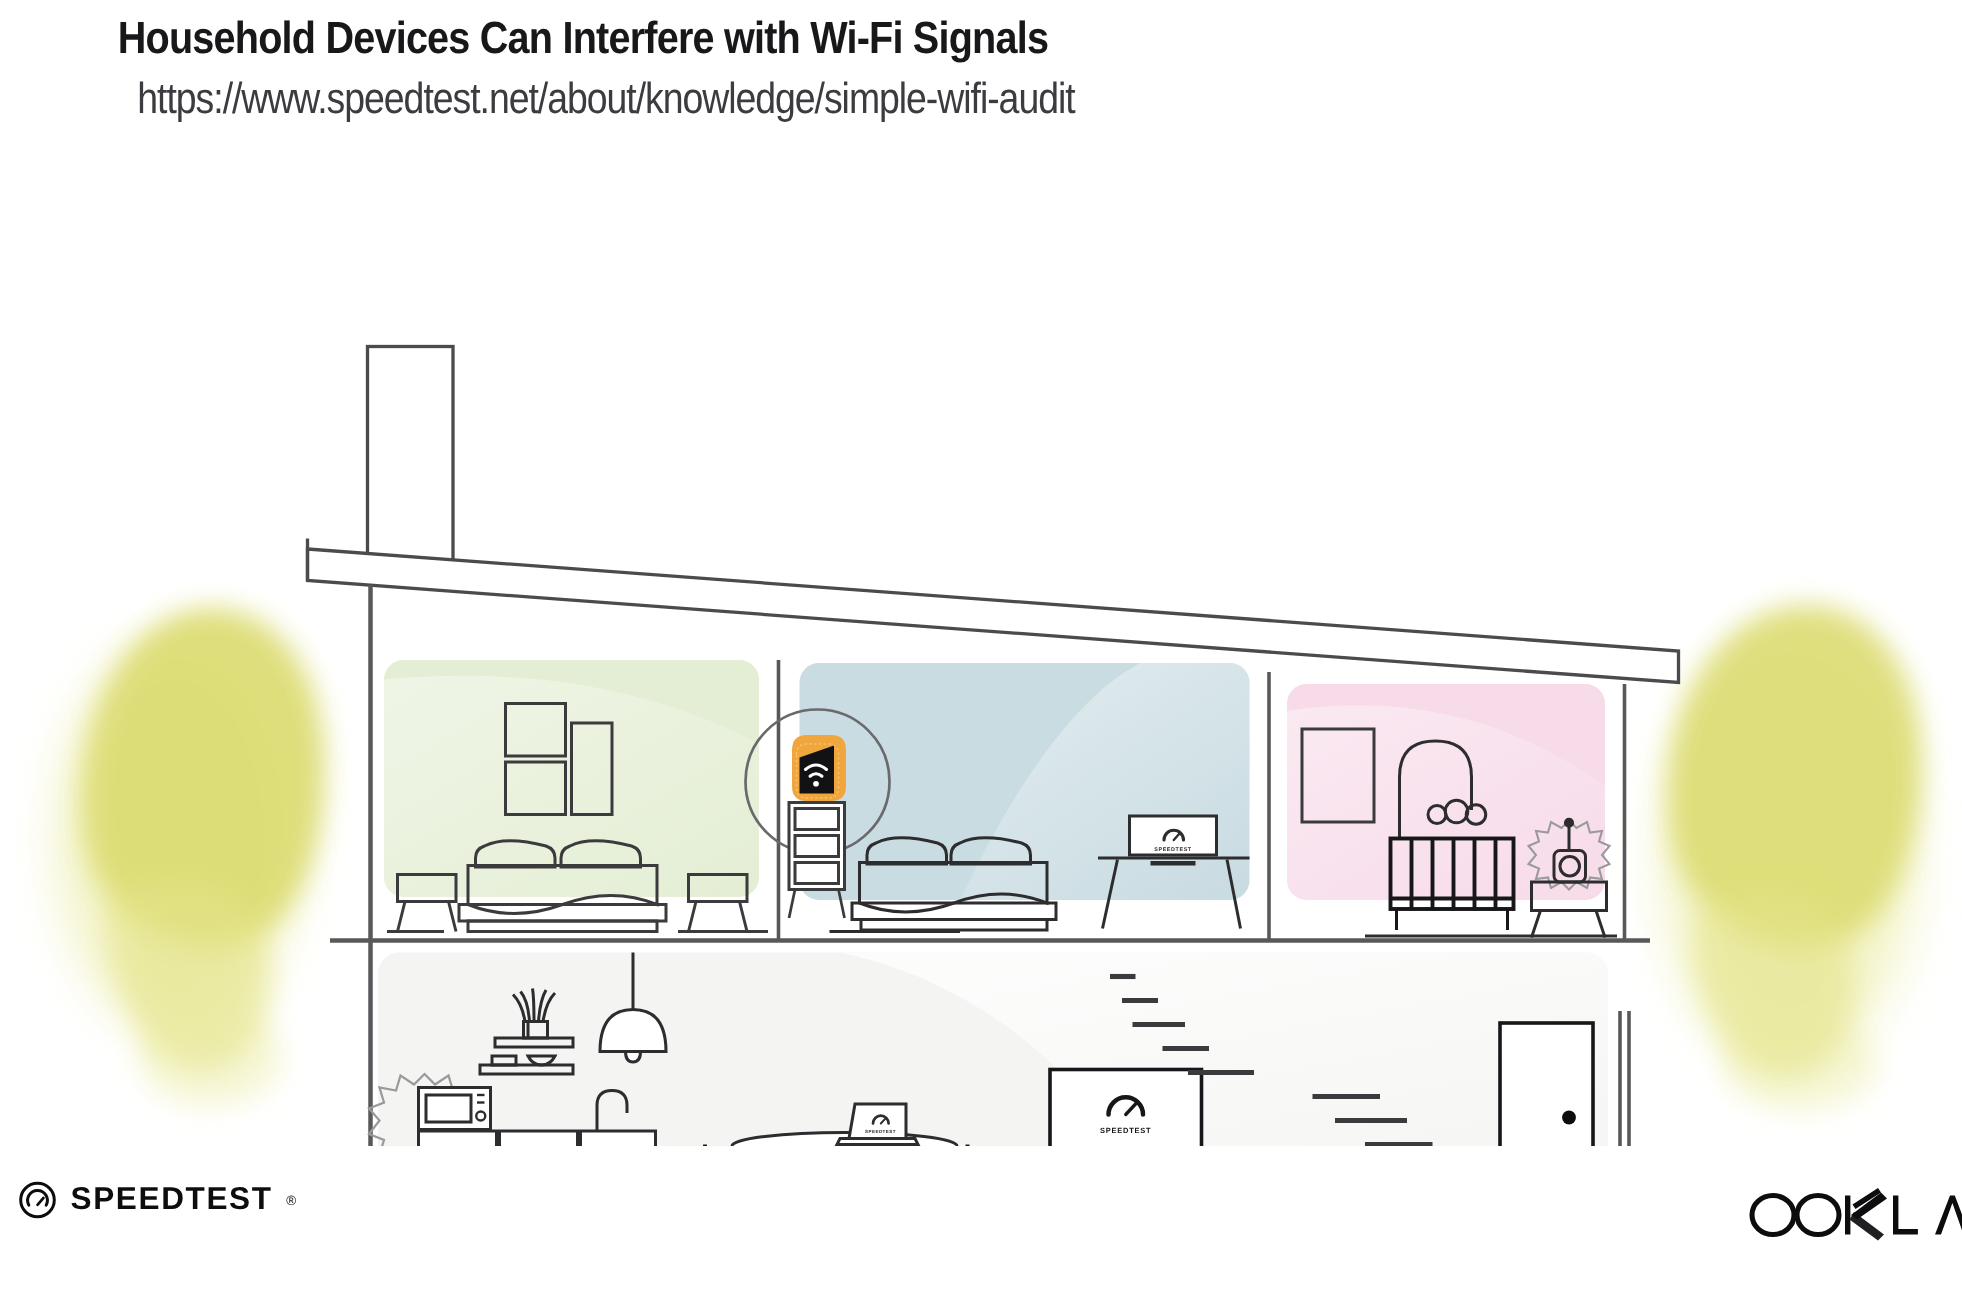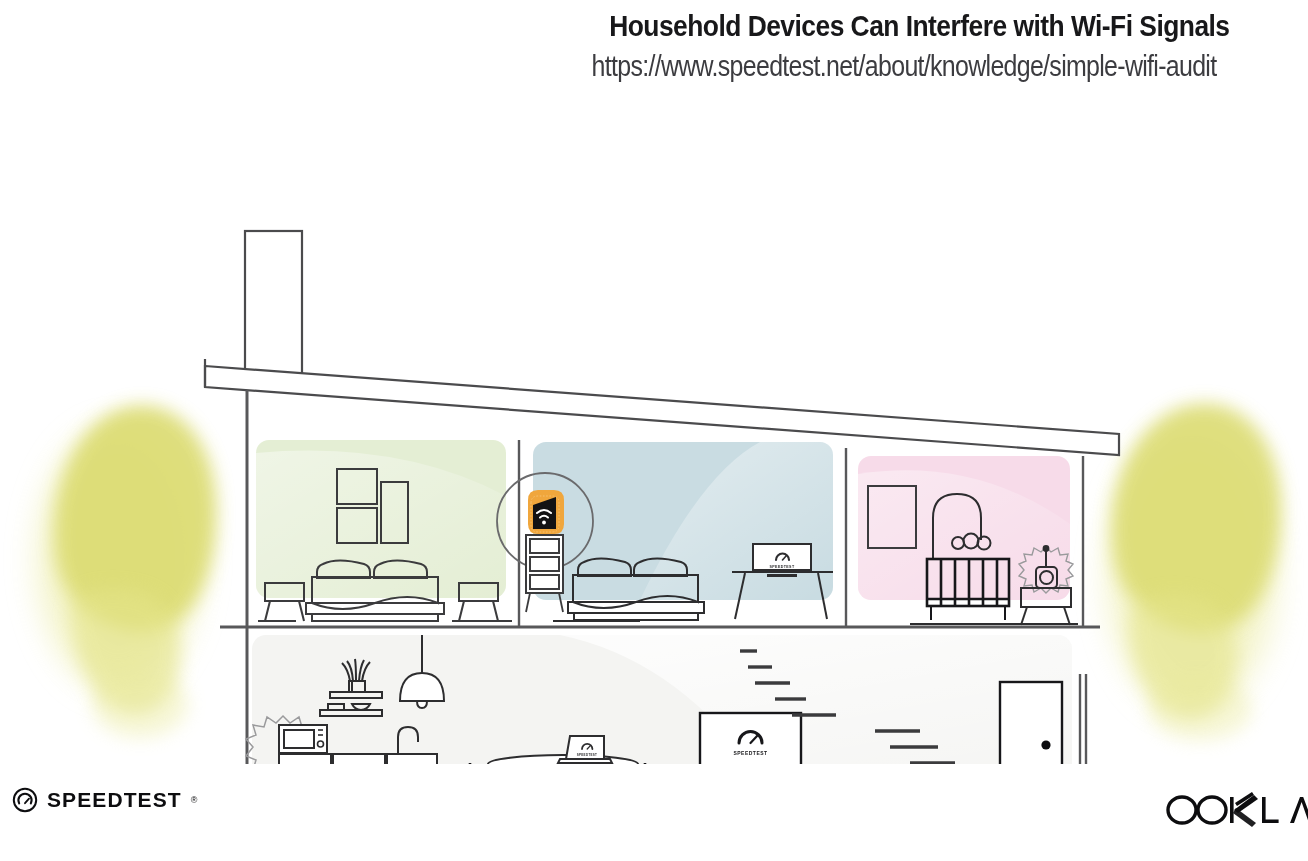--- a/index.html
+++ b/index.html
@@ -18,21 +18,21 @@
     position: relative;
     width: 1308px;
     height: 861px;
     background: #ffffff;
   }
   .header {
     position: absolute;
     top: 0;
     left: 0;
     width: 1308px;
-    text-align: right;
+    text-align: left;
   }
   .title {
     margin: 0;
     padding-top: 9px;
     font-family: "Liberation Sans", sans-serif;
     font-size: 30px;
     font-weight: 700;
     letter-spacing: -0.6px;
     color: #18181a;
     transform: scaleX(0.88);

